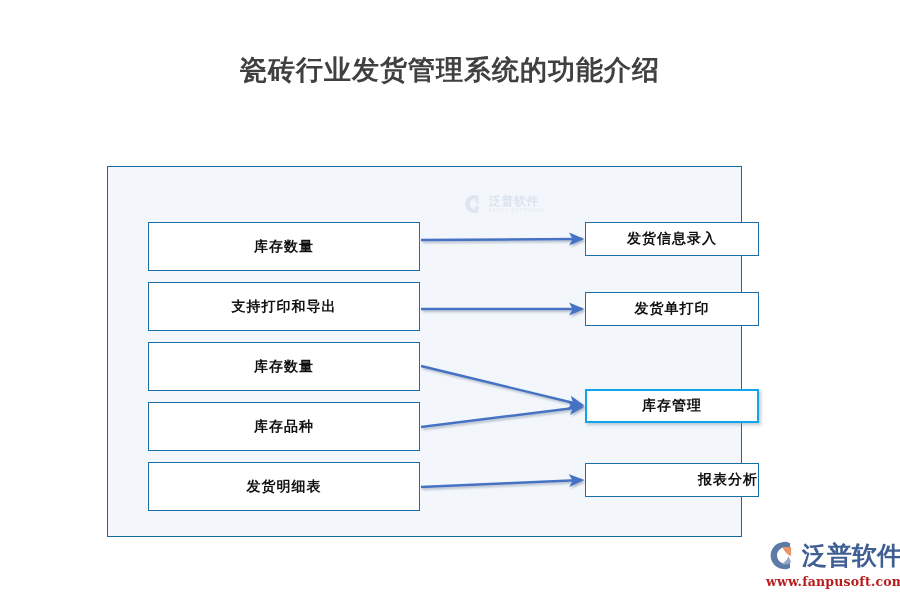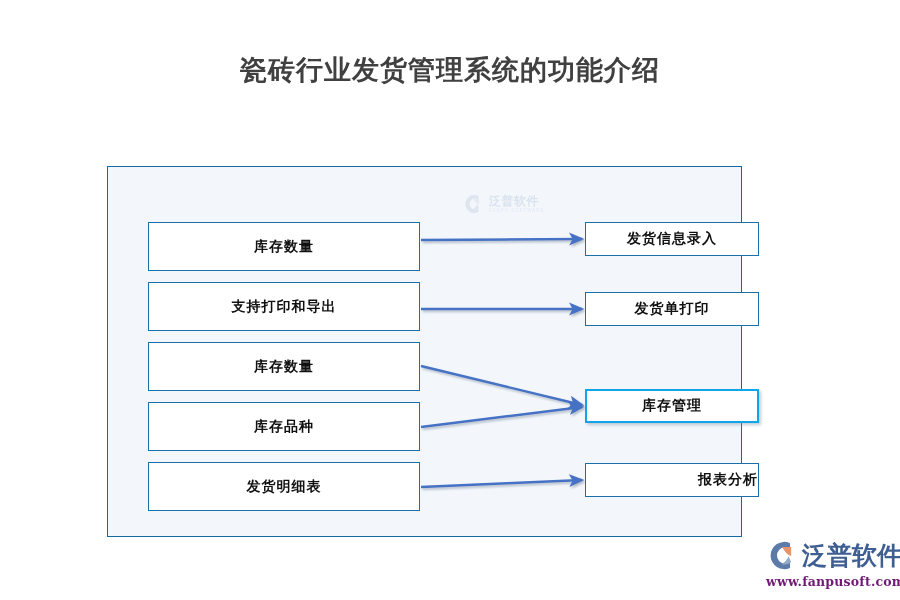--- a/index.html
+++ b/index.html
@@ -155,21 +155,21 @@
     font-weight: bold;
     color: #3f5f92;
     letter-spacing: 0px;
     line-height: 1;
     white-space: nowrap;
   }
   .brand-url {
     font-family: "DejaVu Serif", "Liberation Serif", serif;
     font-size: 12.5px;
     font-weight: bold;
-    color: #701a75;
+    color: #b91c1c;
     letter-spacing: 0.2px;
     margin-top: 2px;
     white-space: nowrap;
   }
 </style>
 </head>
 <body>
 
 <div id="page-root">
 

